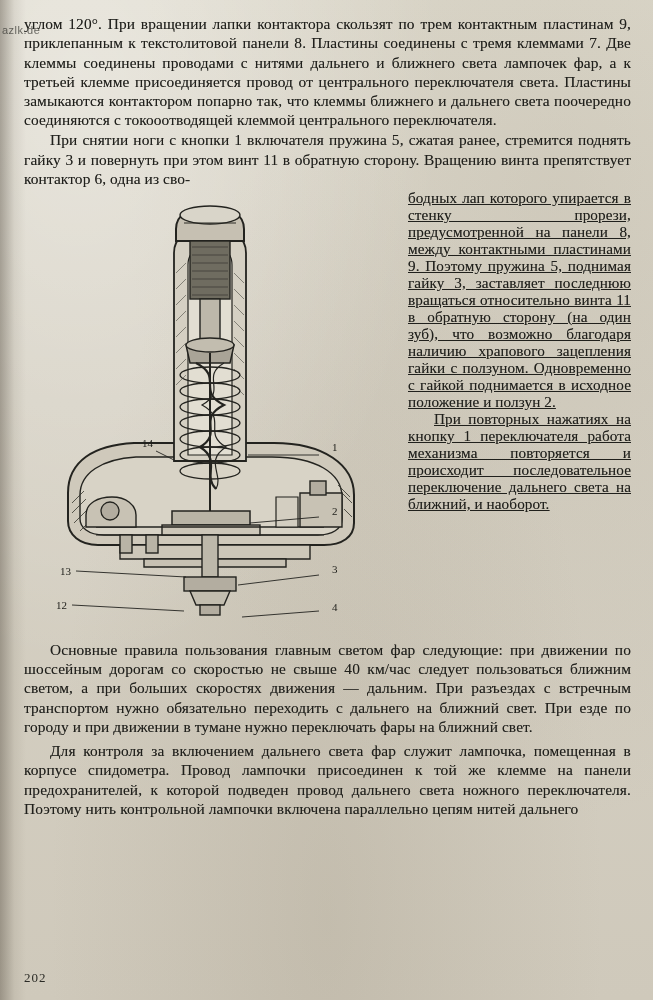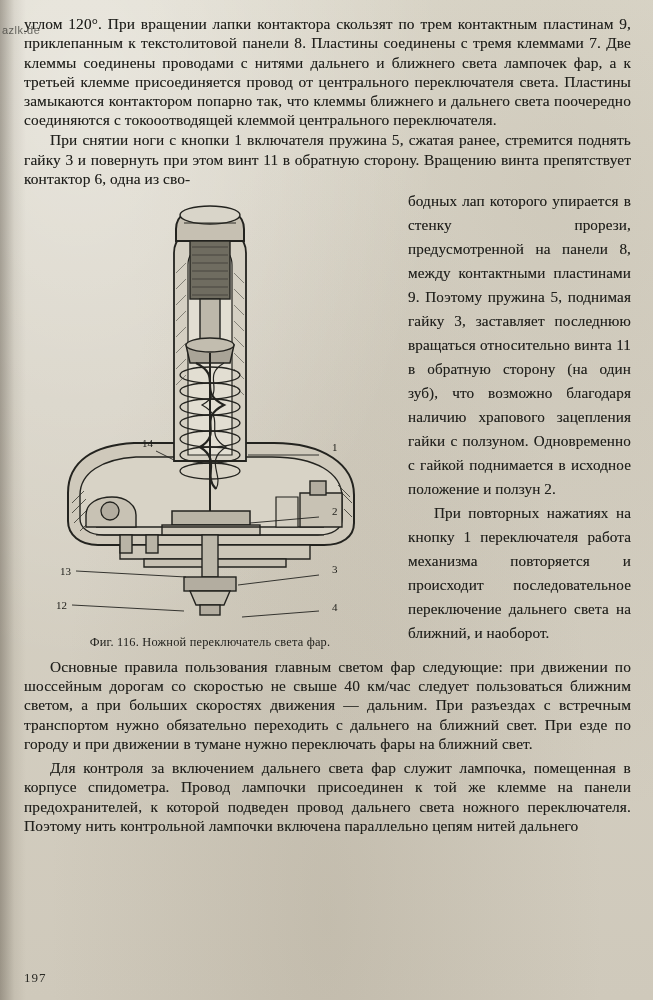--- a/index.html
+++ b/index.html
@@ -81,22 +81,23 @@
   .fig-caption {
     font-size: 12.4px;
     line-height: 15px;
     text-align: center;
     margin-top: 2px;
     letter-spacing: 0.2px;
     color: #22221e;
   }
   .col-right p {
     font-size: 15.2px;
-    line-height: 24px;
+    line-height: 17px;
     text-align: justify;
+    text-decoration: underline;
   }
   .after-fig { clear: both; }
   .after-fig p { margin-top: 5px; }
   .pagenum {
     position: absolute;
     left: 24px;
     bottom: 14px;
     font-size: 13px;
     color: #2a2a25;
     z-index: 5;
@@ -235,30 +236,29 @@
               <text x="334" y="488" class="lbl">7</text>
               <text x="30" y="578" class="lbl">9</text>
               <text x="30" y="612" class="lbl">8</text>
               <text x="30" y="494" class="lbl">10</text>
               <text x="32" y="452" class="lbl">11</text>
               <text x="32" y="416" class="lbl">12</text>
               <text x="36" y="382" class="lbl">13</text>
             </g>
           </svg>
         </div>
-        <div class="fig-caption">Фиг. 116. Ножной переключатель света фар.</div>
       </div>
 
       <div class="col-right">
         <p>бодных лап которого упирается в стенку прорези, предусмотренной на панели 8, между контактными пластинами 9. Поэтому пружина 5, поднимая гайку 3, заставляет последнюю вращаться относительно винта 11 в обратную сторону (на один зуб), что возможно благодаря наличию храпового зацепления гайки с ползуном. Одновременно с гайкой поднимается в исходное положение и ползун 2.</p>
         <p class="indent">При повторных нажатиях на кнопку 1 переключателя работа механизма повторяется и происходит последовательное переключение дальнего света на ближний, и наоборот.</p>
       </div>
     </div>
 
     <div class="after-fig">
       <p class="indent">Основные правила пользования главным светом фар следующие: при движении по шоссейным дорогам со скоростью не свыше 40 км/час следует пользоваться ближним светом, а при больших скоростях движения — дальним. При разъездах с встречным транспортом нужно обязательно переходить с дальнего на ближний свет. При езде по городу и при движении в тумане нужно переключать фары на ближний свет.</p>
       <p class="indent">Для контроля за включением дальнего света фар служит лампочка, помещенная в корпусе спидометра. Провод лампочки присоединен к той же клемме на панели предохранителей, к которой подведен провод дальнего света ножного переключателя. Поэтому нить контрольной лампочки включена параллельно цепям нитей дальнего</p>
     </div>
 
   </div>
 
-  <div class="pagenum">197</div>
+  <div class="pagenum">202</div>
 </div>
 
 </body></html>

